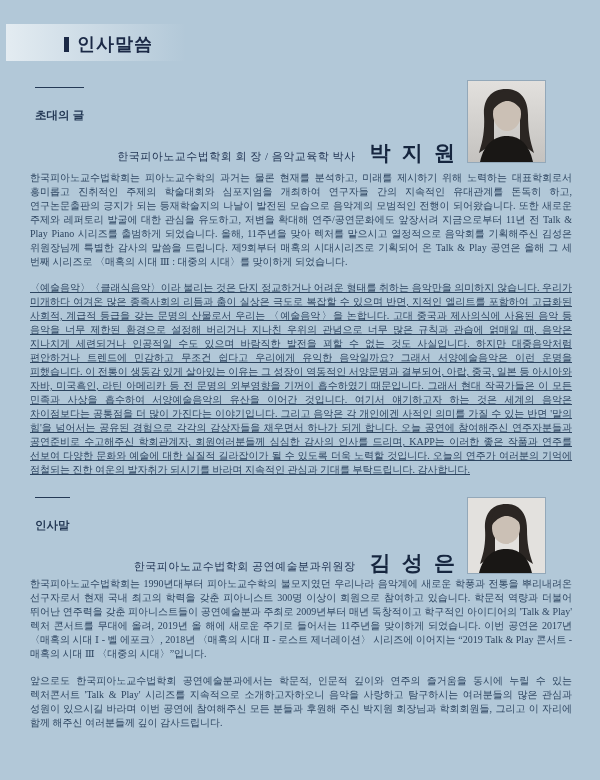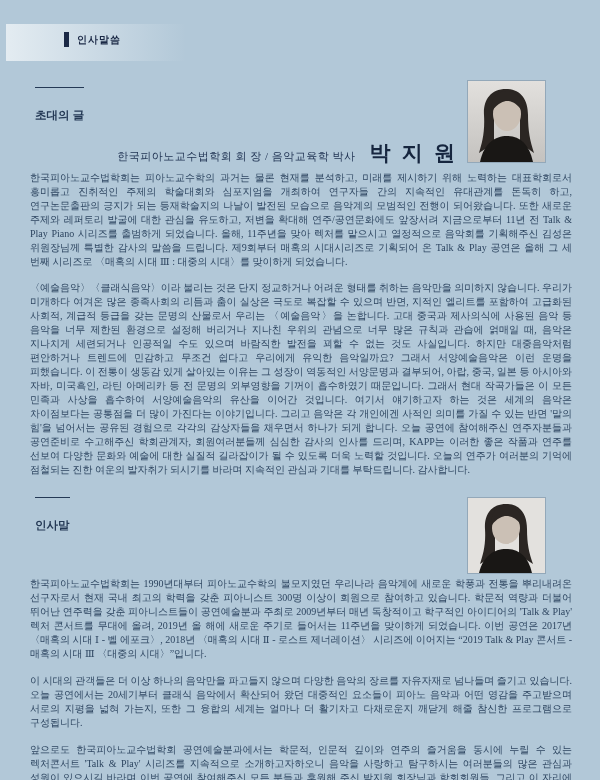--- a/index.html
+++ b/index.html
@@ -9,21 +9,21 @@
     font-family:"Liberation Serif","DejaVu Serif",serif;
   }
   .header-box {
     position:absolute; left:6px; top:24px; width:180px; height:37px;
     background:linear-gradient(to right, rgba(236,242,246,0.85), rgba(178,200,216,0));
   }
   .header-title {
     position:absolute; left:64px; top:32px;
     display:flex; align-items:center; gap:8px;
     font-family:"Liberation Sans","DejaVu Sans",sans-serif;
-    font-weight:bold; font-size:10px; color:#1b2946; letter-spacing:1px;
+    font-weight:bold; font-size:18px; color:#1b2946; letter-spacing:1px;
   }
   .bar-icon { width:5px; height:15px; background:#1b2946; display:inline-block; }
   .section-label {
     position:absolute; left:35px;
     font-family:"Liberation Sans","DejaVu Sans",sans-serif;
     font-size:11.5px; font-weight:bold; color:#24395555;
     color:#243955; border-top:1.5px solid #243955; padding-top:20px;
   }
   .label-1 { top:87px; }
   .label-2 { top:497px; }
@@ -43,21 +43,21 @@
   .affiliation { font-size:11px; letter-spacing:0.5px;margin-left:48px; }
   .person-name { font-size:21px; font-weight:bold; letter-spacing:3px; margin-left:10px; color:#16263f;margin-top:48px; }
   .par-group { position:absolute; left:30px; width:542px; }
   .group-1 { top:171px; }
   .group-2 { top:577px; }
   .body-par {
     margin:0; font-size:10px; line-height:14px;
     text-align:justify; color:#2d4560; word-break:keep-all;
   }
   .body-par + .body-par { margin-top:13px; }
-  .group-1 .body-par + .body-par { margin-top:12px; }
+  .group-1 .body-par + .body-par { margin-top:12px;text-decoration:underline; }
 </style>
 </head>
 <body>
 
 <div class="page">
 
   <div class="header-box"></div>
   <div class="header-title">
     <span class="bar-icon"></span>
     <span>인사말씀</span>
@@ -97,20 +97,23 @@
   <div class="photo photo-2">
     <svg viewBox="0 0 77 75" preserveAspectRatio="none">
       <rect width="77" height="75" fill="#e3e1de"></rect>
       <path d="M38 6 C23 6 16 17 17 31 C18 47 15 57 12 66 L27 57 L27 27 L51 27 L51 57 L65 66 C61 55 59 46 59 31 C59 16 52 6 38 6 Z" fill="#2b2623"></path>
       <ellipse cx="38" cy="30" rx="14" ry="16" fill="#cbc0b5"></ellipse>
       <path d="M38 8 C27 8 22 17 24 27 C29 20 35 18 38 18 C44 18 49 21 53 27 C55 17 49 8 38 8 Z" fill="#2b2623"></path>
       <path d="M11 75 C15 58 26 51 38 51 C51 51 60 58 64 75 Z" fill="#191715"></path>
     </svg>
   </div>
 
+  <div class="title-row title-2">
+    <span class="affiliation">한국피아노교수법학회 공연예술분과위원장</span>
+    <span class="person-name">김 성 은</span>
+  </div>
 
   <div class="par-group group-2">
       <p class="body-par">한국피아노교수법학회는 1990년대부터 피아노교수학의 불모지였던 우리나라 음악계에 새로운 학풍과 전통을 뿌리내려온 선구자로서 현재 국내 최고의 학력을 갖춘 피아니스트 300명 이상이 회원으로 참여하고 있습니다. 학문적 역량과 더불어 뛰어난 연주력을 갖춘 피아니스트들이 공연예술분과 주최로 2009년부터 매년 독창적이고 학구적인 아이디어의 'Talk &amp; Play' 렉처 콘서트를 무대에 올려, 2019년 올 해에 새로운 주기로 들어서는 11주년을 맞이하게 되었습니다. 이번 공연은 2017년 〈매혹의 시대 Ⅰ - 벨 에포크〉, 2018년 〈매혹의 시대 Ⅱ - 로스트 제너레이션〉 시리즈에 이어지는 “2019 Talk &amp; Play 콘서트 - 매혹의 시대 Ⅲ 〈대중의 시대〉”입니다.</p>
-      <p class="body-par">이 시대의 관객들은 더 이상 하나의 음악만을 파고들지 않으며 다양한 음악의 장르를 자유자재로 넘나들며 즐기고 있습니다. 오늘 공연에서는 20세기부터 클래식 음악에서 확산되어 왔던 대중적인 요소들이 피아노 음악과 어떤 영감을 주고받으며 서로의 지평을 넓혀 가는지, 또한 그 융합의 세계는 얼마나 더 활기차고 다채로운지 깨닫게 해줄 참신한 프로그램으로 구성됩니다.</p>
       <p class="body-par">앞으로도 한국피아노교수법학회 공연예술분과에서는 학문적, 인문적 깊이와 연주의 즐거움을 동시에 누릴 수 있는 렉처콘서트 'Talk &amp; Play' 시리즈를 지속적으로 소개하고자하오니 음악을 사랑하고 탐구하시는 여러분들의 많은 관심과 성원이 있으시길 바라며 이번 공연에 참여해주신 모든 분들과 후원해 주신 박지원 회장님과 학회회원들, 그리고 이 자리에 함께 해주신 여러분들께 깊이 감사드립니다.</p>
     </div>
 
 </div>
 
 </body></html>

